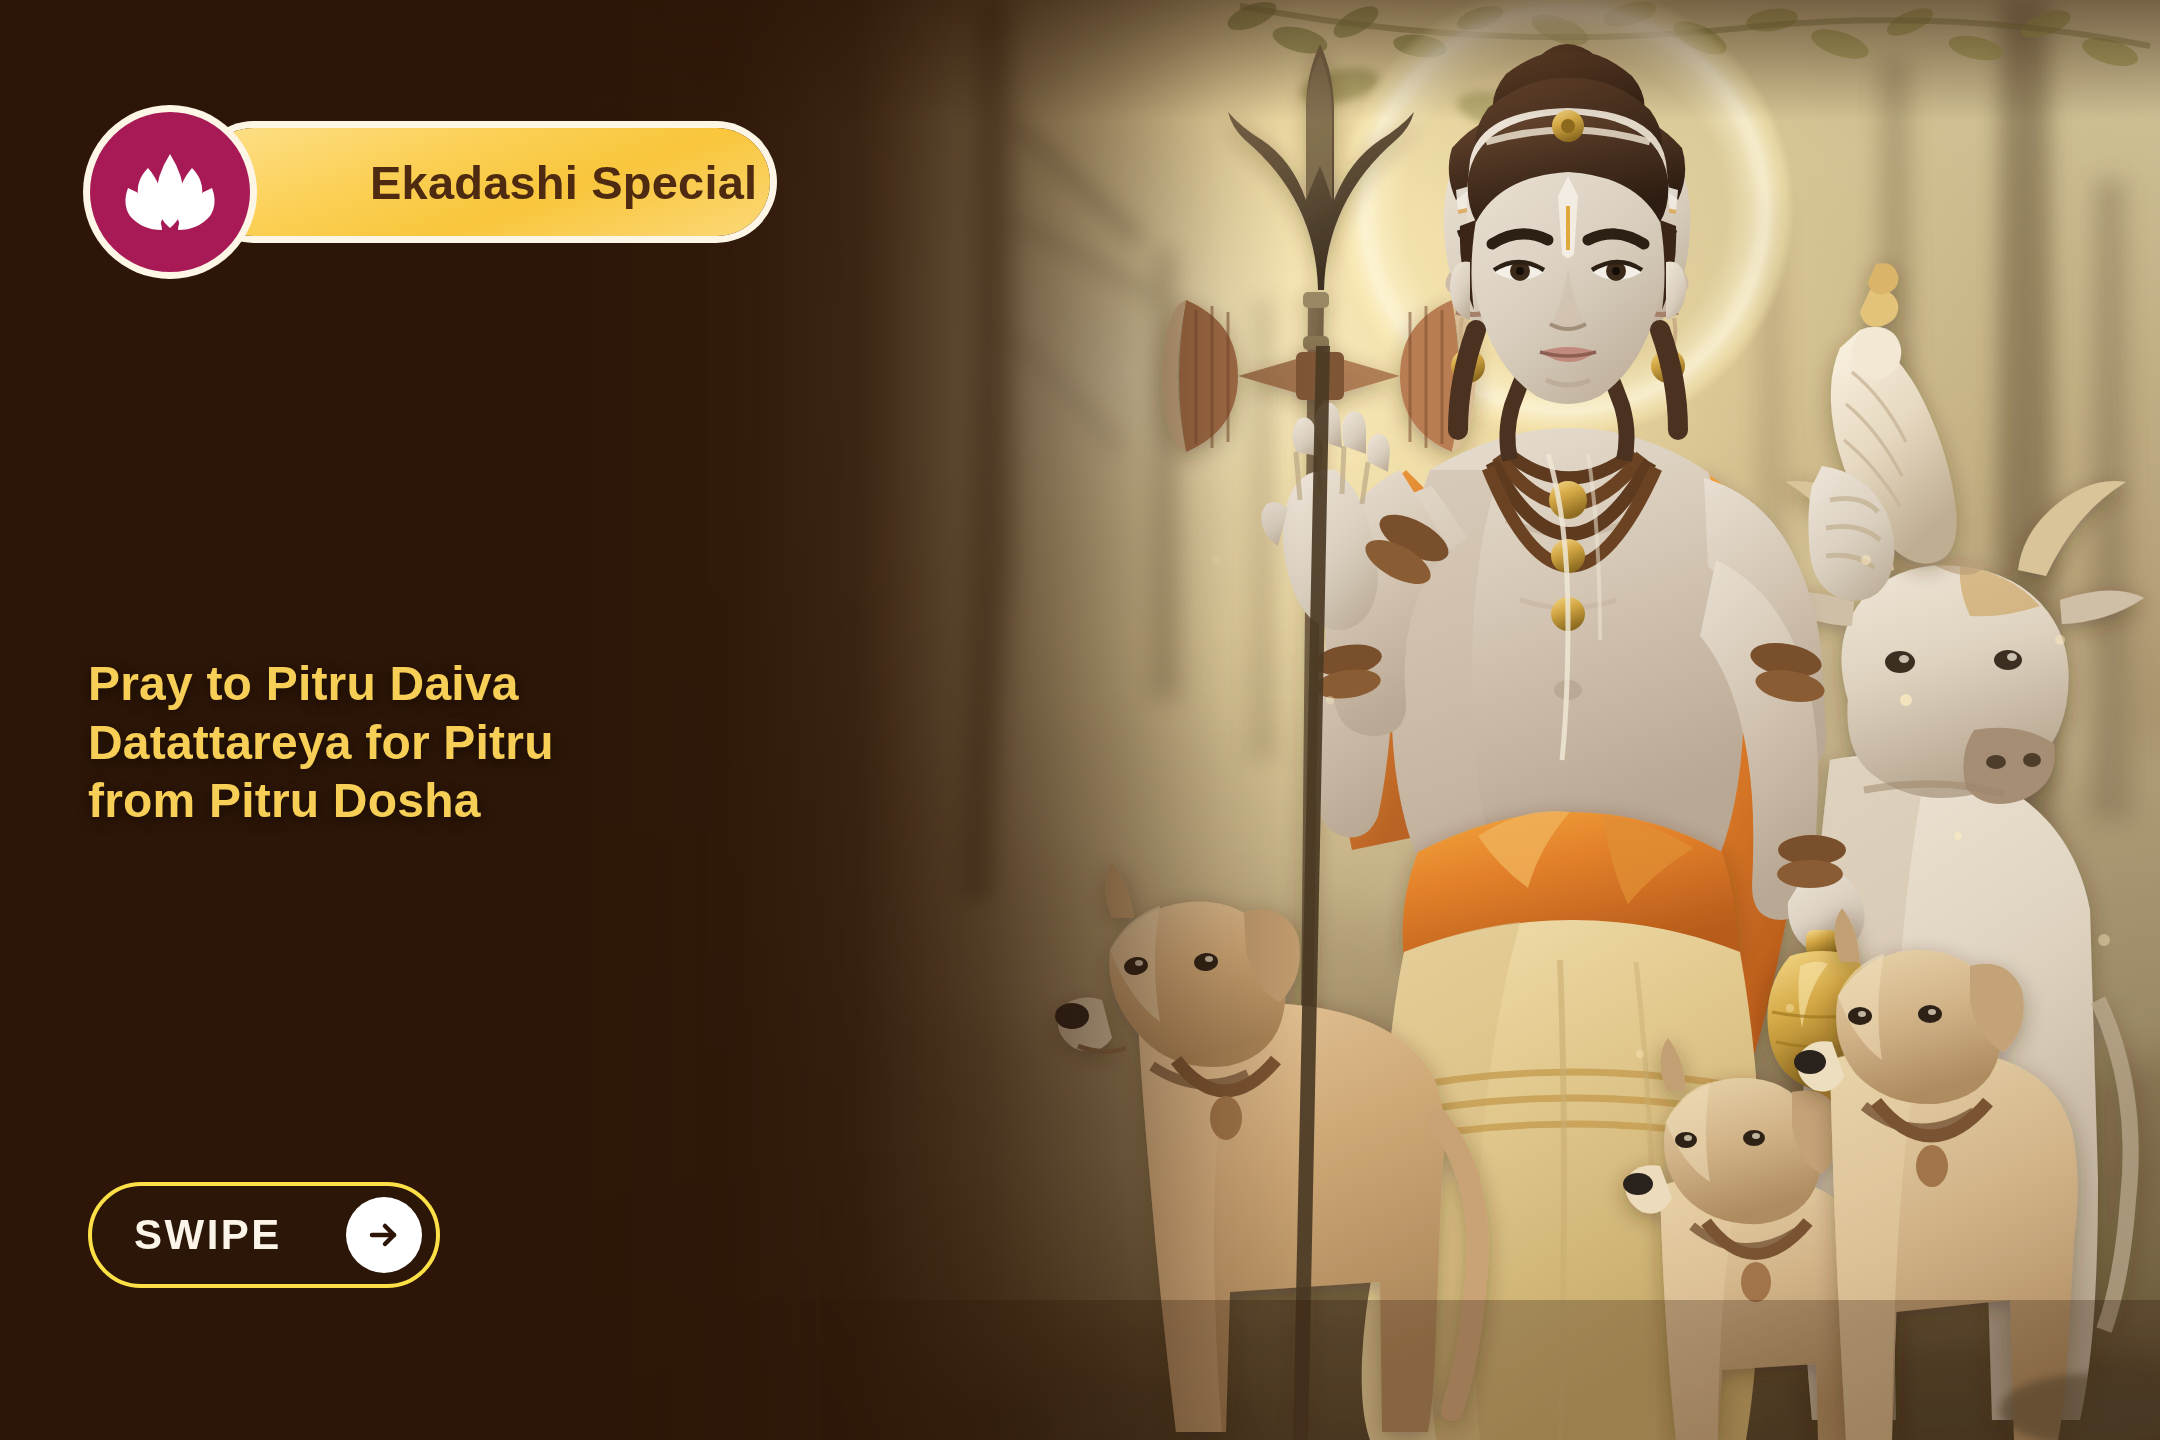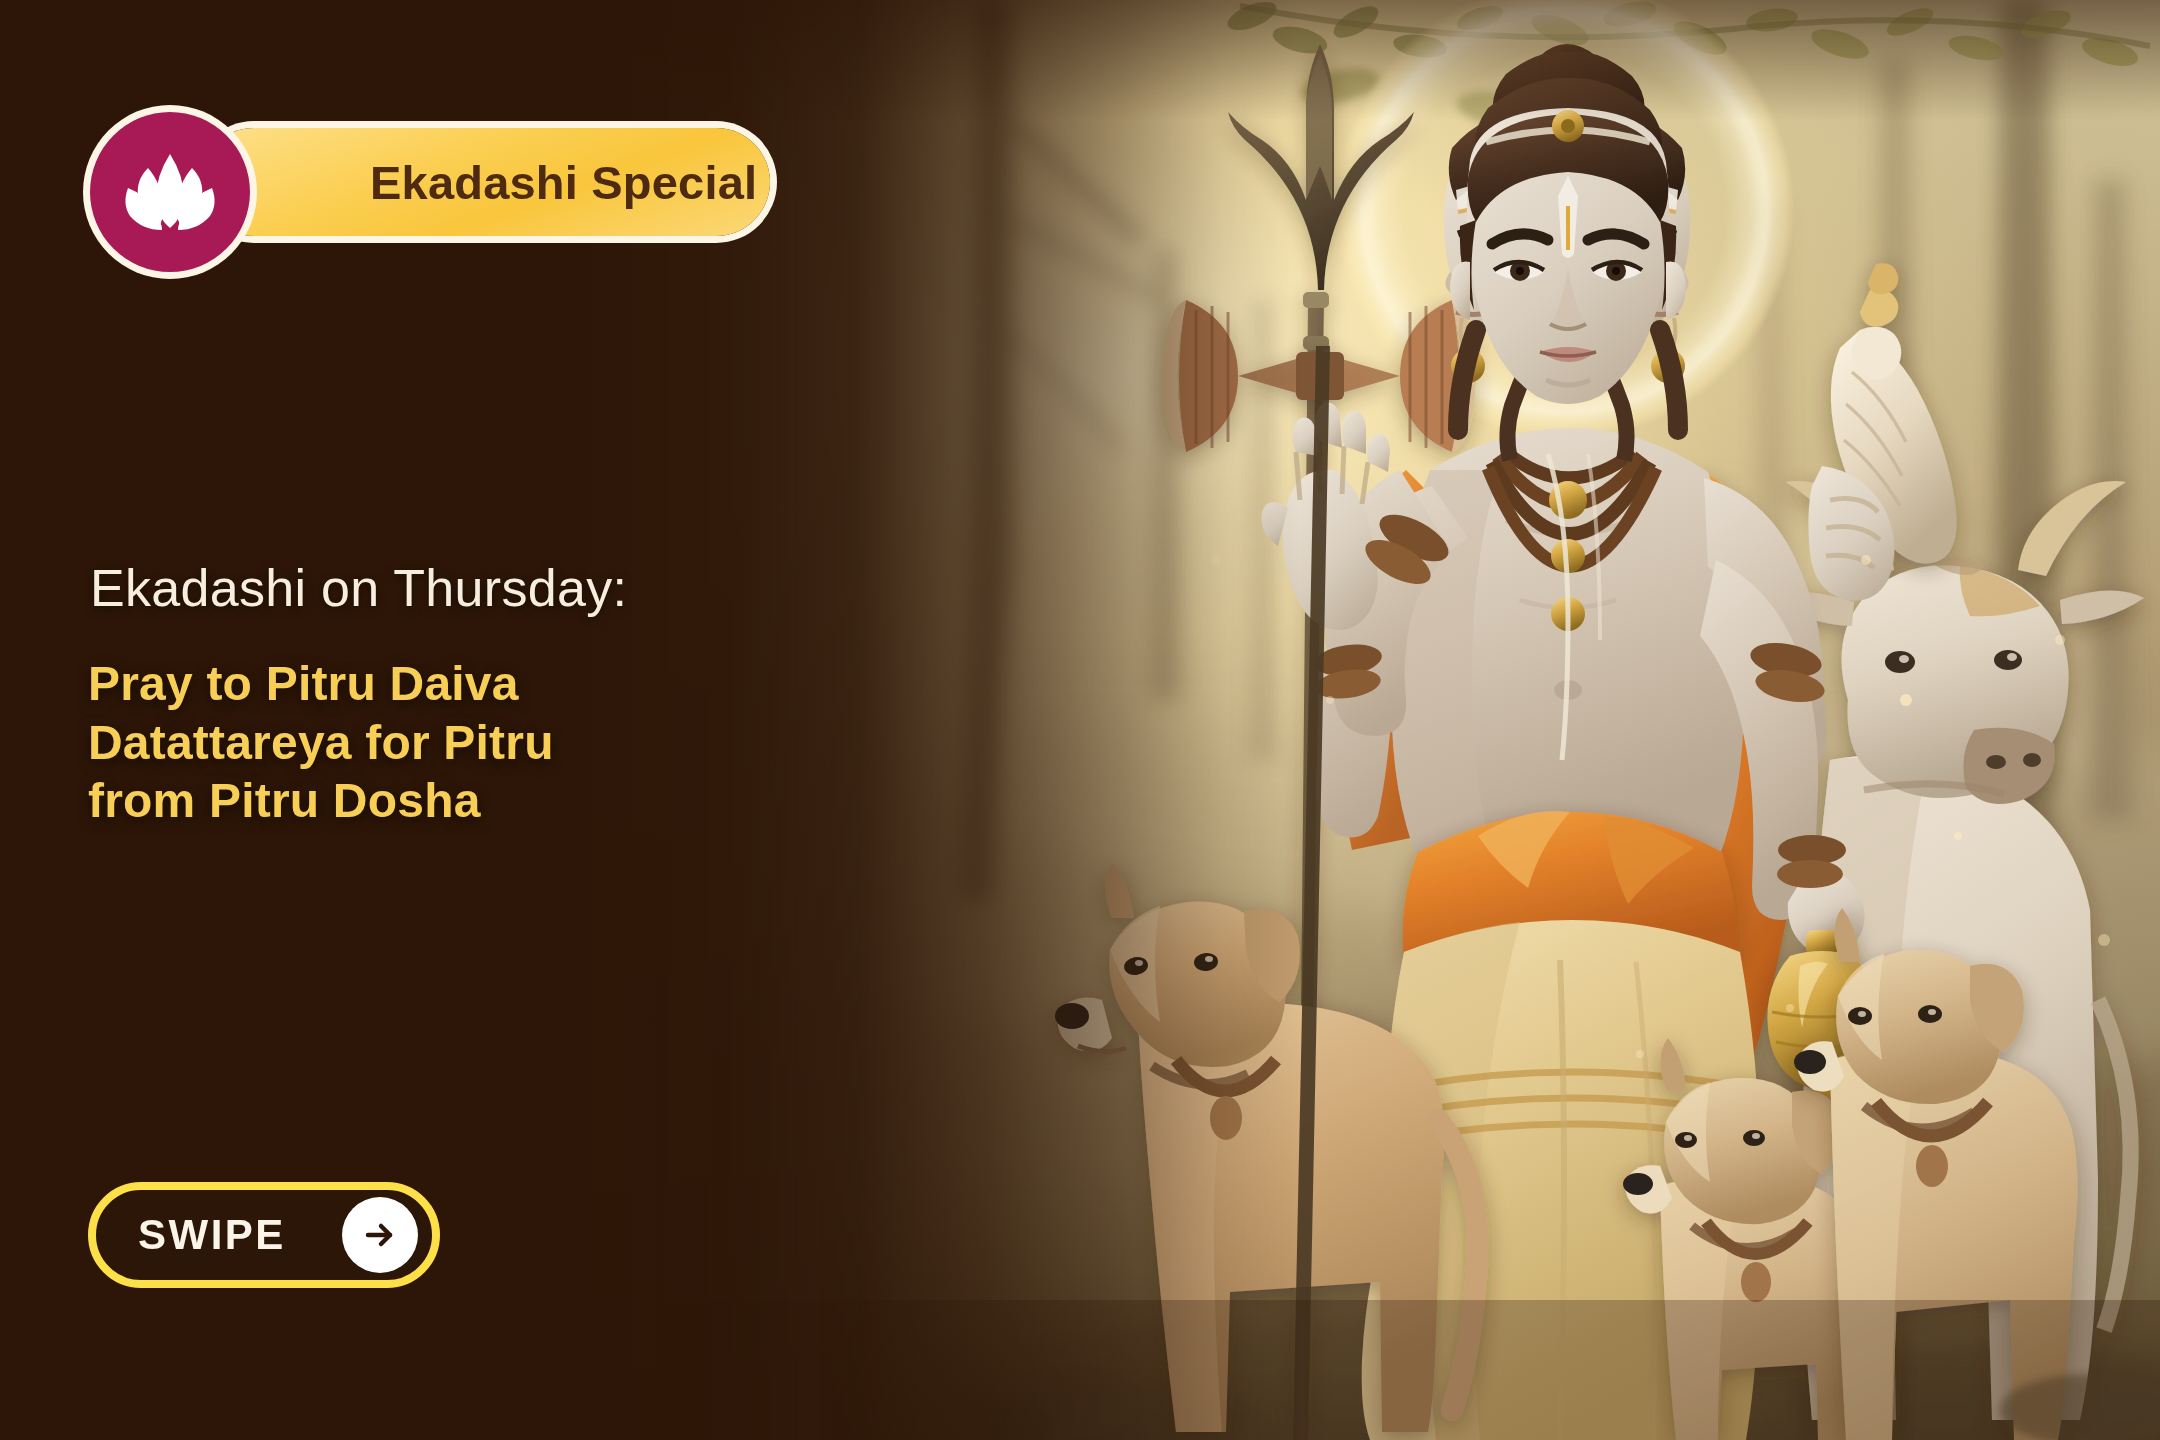--- a/index.html
+++ b/index.html
@@ -101,21 +101,21 @@
     z-index:20;
     text-shadow:0 3px 14px rgba(0,0,0,.55);
   }
   #headline .ln { display:block; }
 
   
   #swipe {
     position:absolute;
     left:88px; top:1182px;
     width:352px; height:106px;
-    border:8px solid #fde047;
+    border:4px solid #fde047;
     border-radius:53px;
     display:flex; align-items:center;
     padding:0 14px 0 42px;
     z-index:20;
     background:rgba(45,22,7,0.25);
   }
   #swipe-label {
     font-size:42px; font-weight:bold;
     color:#fbf4e8; letter-spacing:2.5px;
     flex:1;
@@ -654,21 +654,20 @@
 
         <path d="M30 18 Q44 34 45 56 Q46 70 40 78 Q24 66 20 46 Q18 30 30 18 Z" fill="#ffffff"></path>
         <path d="M74 18 Q60 34 59 56 Q58 70 64 78 Q80 66 84 46 Q86 30 74 18 Z" fill="#ffffff"></path>
 
         <path d="M10 38 Q26 44 36 60 Q44 72 44 80 Q24 80 12 66 Q4 54 10 38 Z" fill="#ffffff"></path>
         <path d="M94 38 Q78 44 68 60 Q60 72 60 80 Q80 80 92 66 Q100 54 94 38 Z" fill="#ffffff"></path>
       </svg>
     </div>
   </div>
 
-  <div id="kicker">Ekadashi on Thursday:</div>
 
   <h1 id="headline">
     <span class="ln">Pray to Pitru Daiva</span>
     <span class="ln">Datattareya for Pitru</span>
     <span class="ln">from Pitru Dosha</span>
   </h1>
 
   <div id="swipe">
     <span id="swipe-label">SWIPE</span>
     <span id="swipe-circle">

